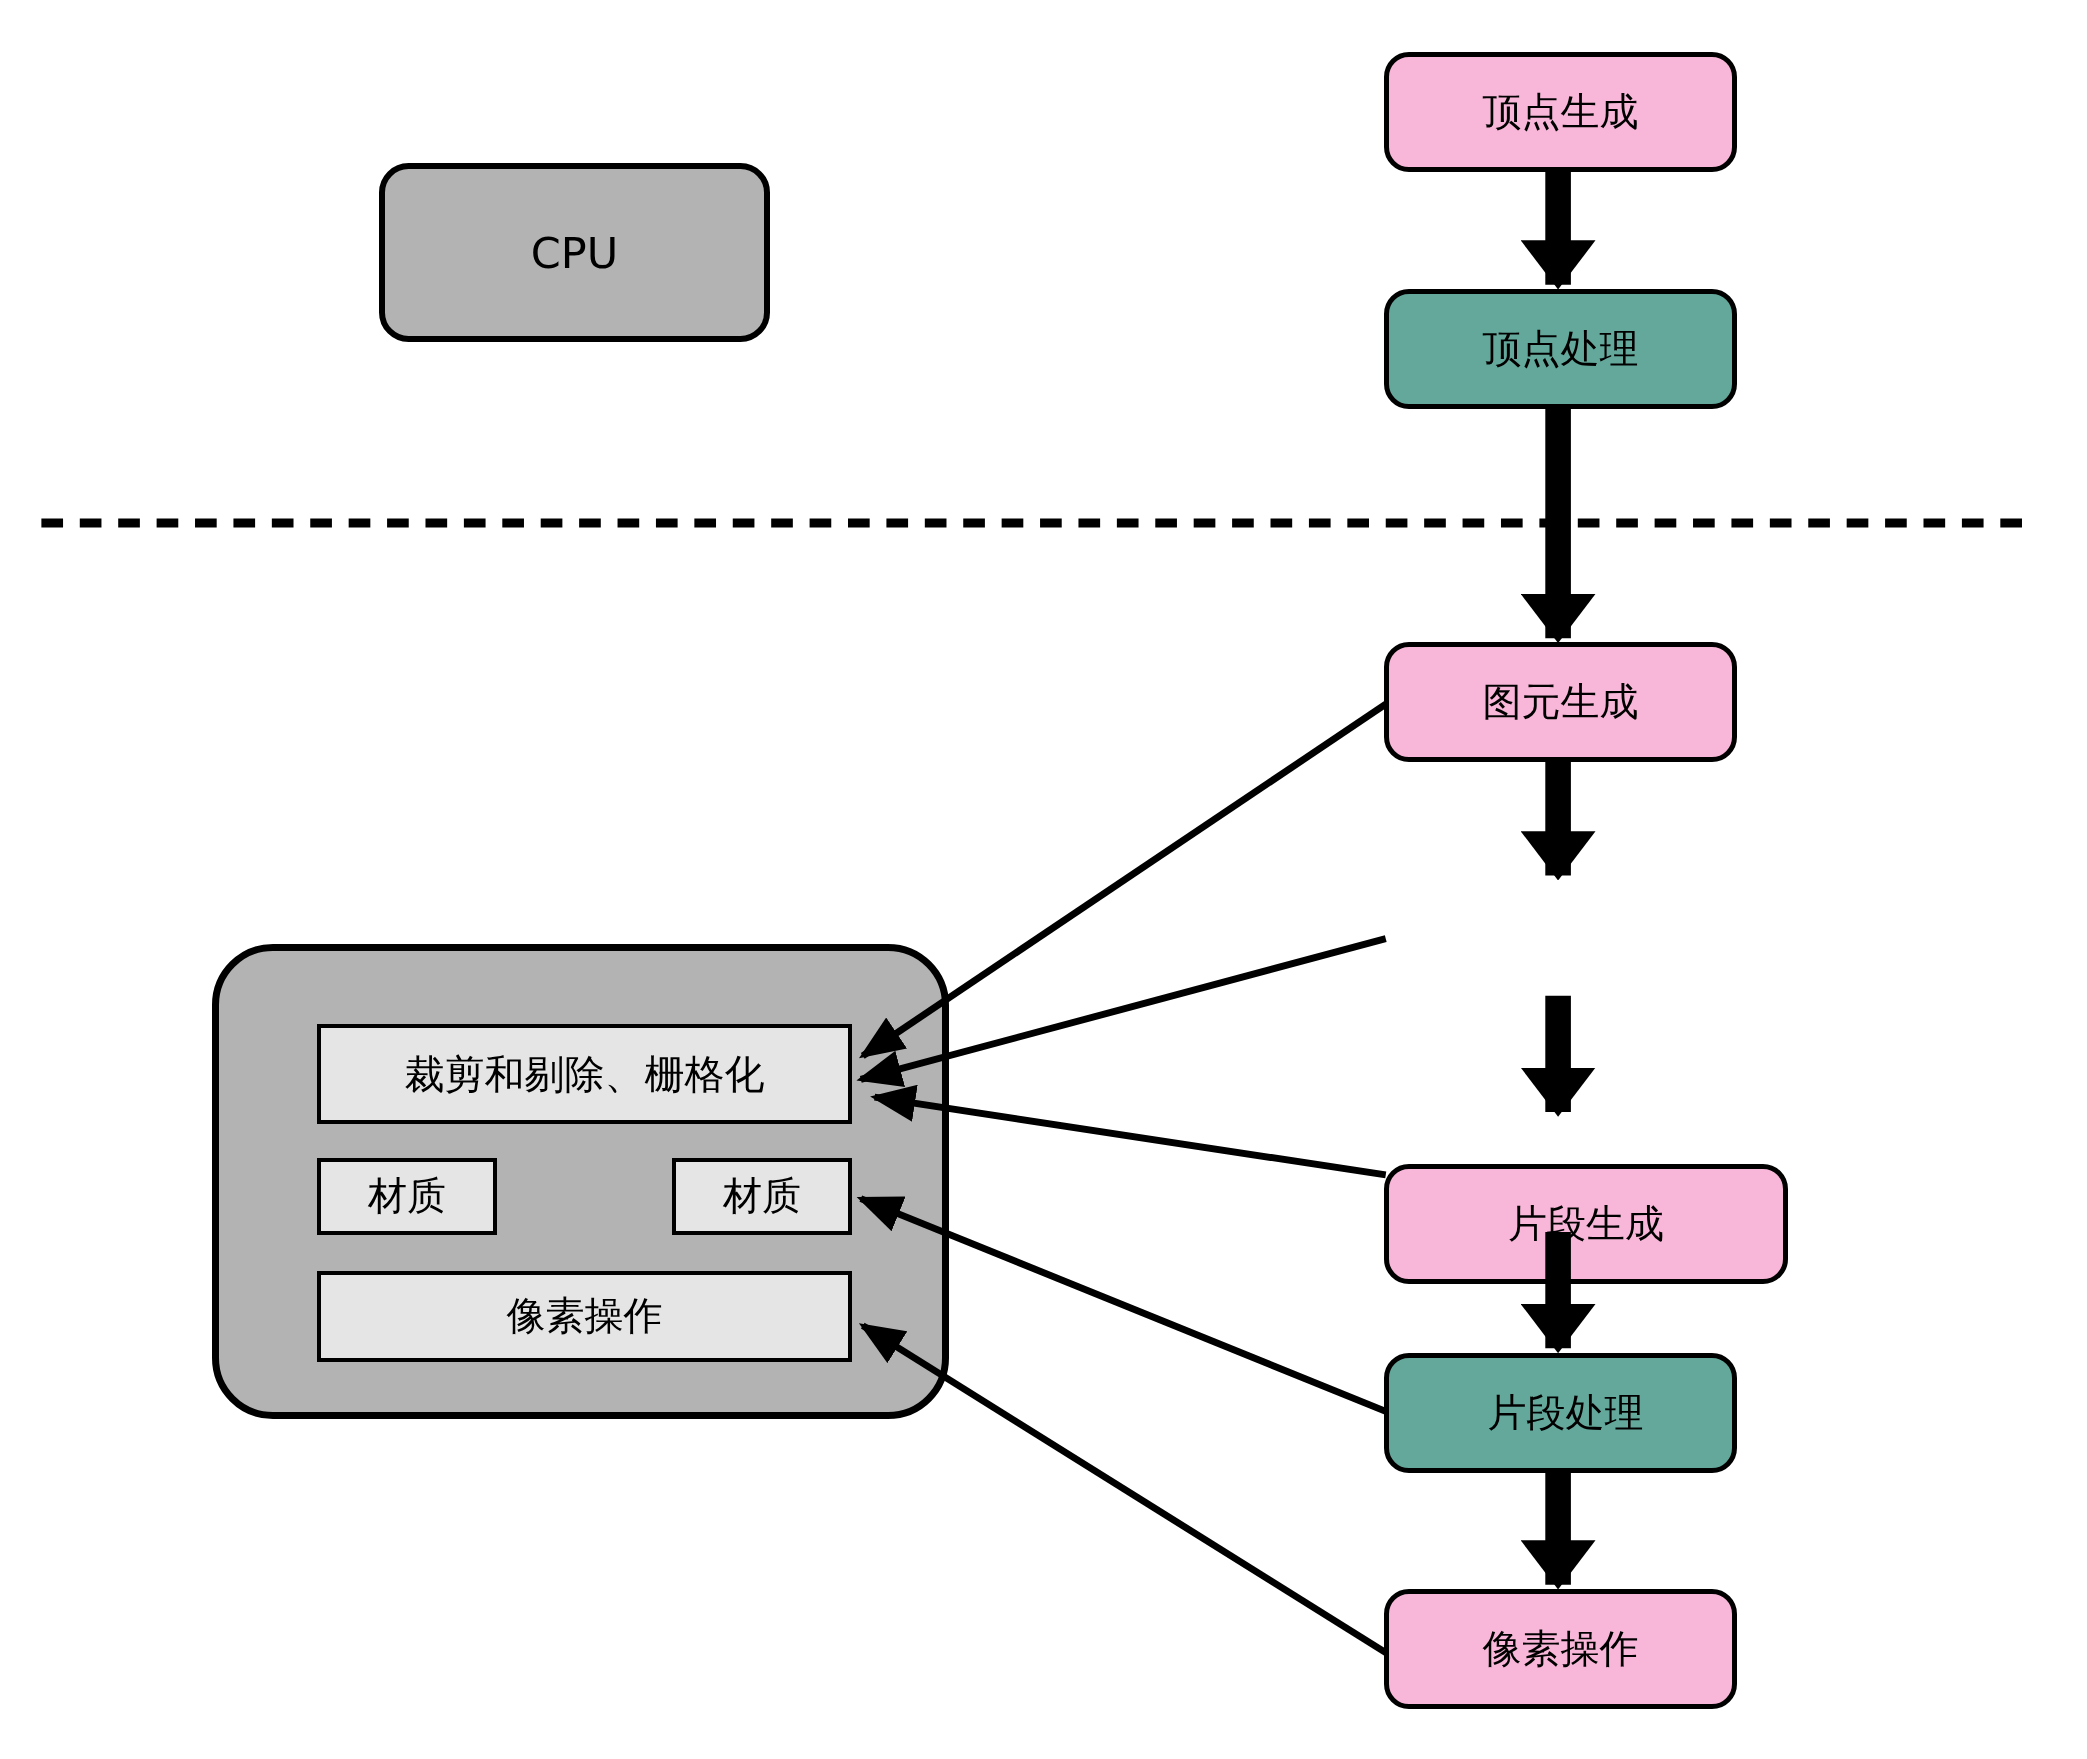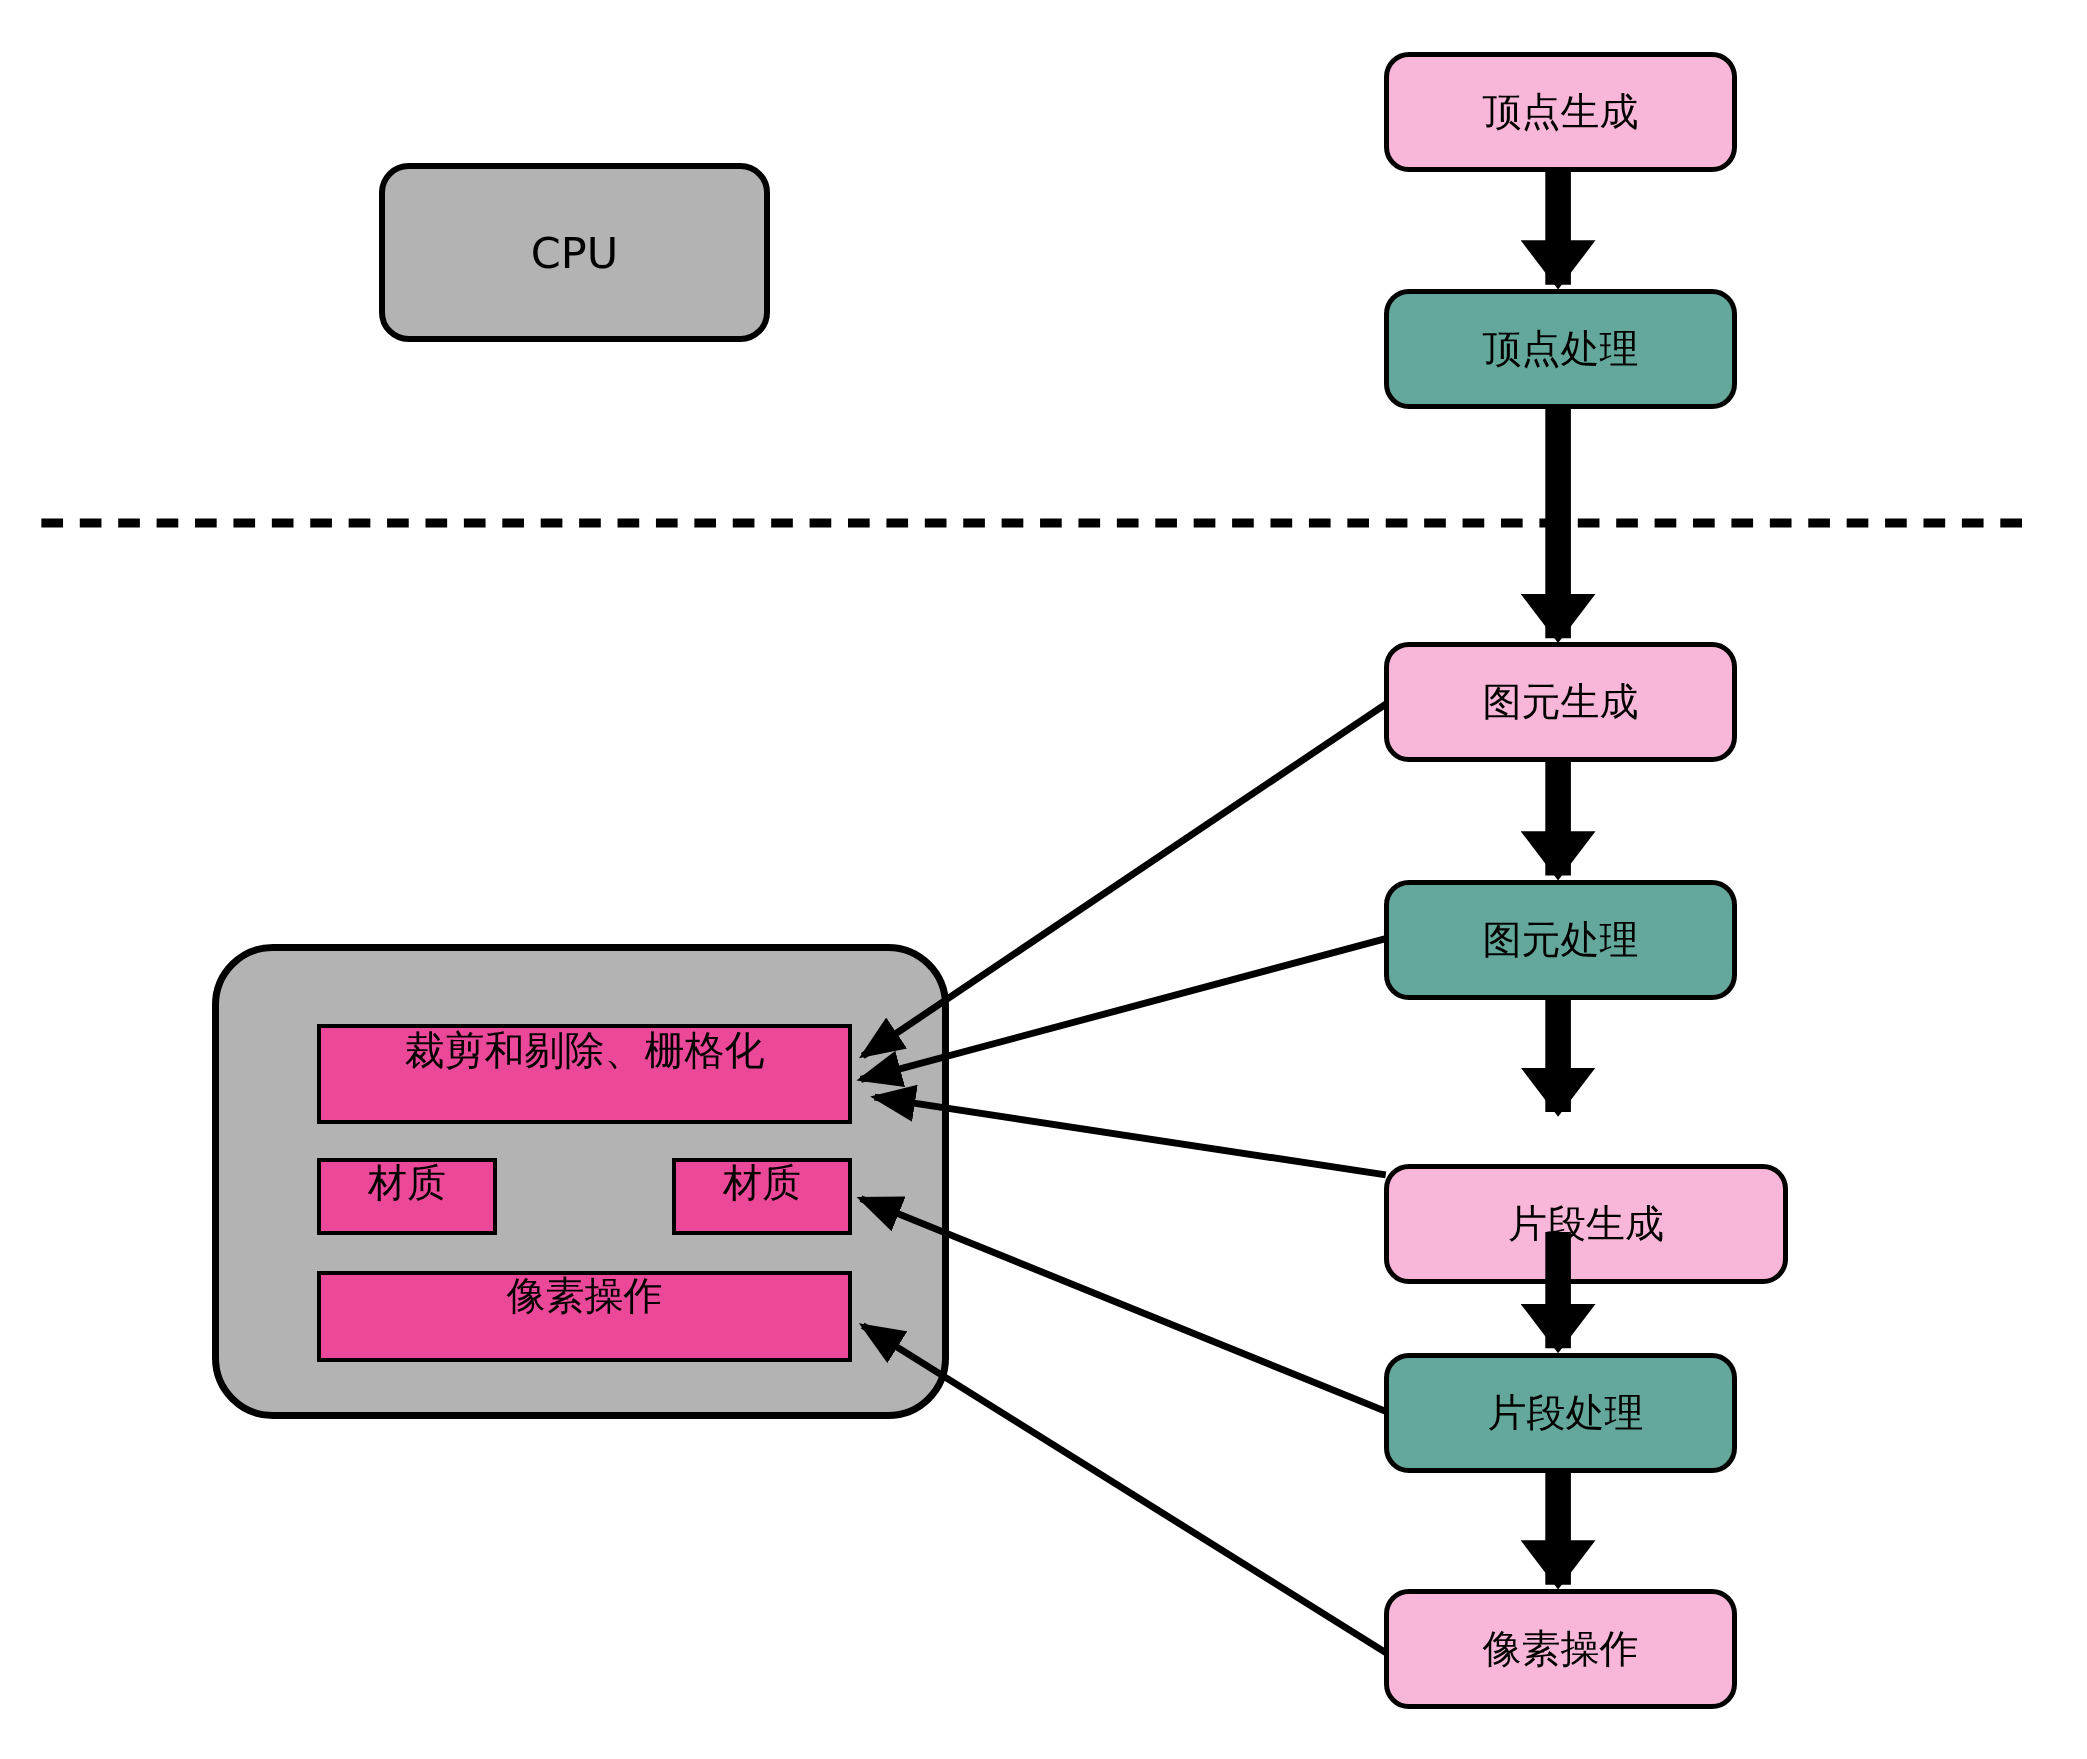--- a/index.html
+++ b/index.html
@@ -28,23 +28,23 @@
     border-radius:29.6px;
     display:flex;align-items:center;justify-content:center;
     font-size:43px;
   }
   .gpu-container{
     background:var(--gray,#B3B3B3);
     border:7.9px solid #000;
     border-radius:61px;
   }
   .white-box{
-    background:#ec4899;
+    background:#e5e5e5;
     border:4.9px solid #000;
-    display:flex;justify-content:center;
+    display:flex;align-items:center;justify-content:center;
     font-size:40px;
     line-height:1.1;
   }
   svg.layer{position:absolute;left:0;top:0;pointer-events:none;}
   .stroke{stroke:#000;fill:none;}
 </style>
 </head>
 <body>
 
 <div class="canvas">
@@ -76,23 +76,20 @@
   </div>
 
   <div class="abs node" style="left:1384px;top:289px;width:353px;height:120px;" data-color="teal">
     <span>顶点处理</span>
   </div>
 
   <div class="abs node" style="left:1384px;top:642px;width:353px;height:120px;" data-color="pink">
     <span>图元生成</span>
   </div>
 
-  <div class="abs node" style="left:1384px;top:880px;width:353px;height:120px;" data-color="teal">
-    <span>图元处理</span>
-  </div>
 
   <div class="abs node" style="left:1384px;top:1116px;width:404px;height:120px;margin-top:48px;" data-color="pink">
     <span>片段生成</span>
   </div>
 
   <div class="abs node" style="left:1384px;top:1353px;width:353px;height:120px;padding-left:10px;" data-color="teal">
     <span>片段处理</span>
   </div>
 
   <div class="abs node" style="left:1384px;top:1589px;width:353px;height:120px;" data-color="pink">

